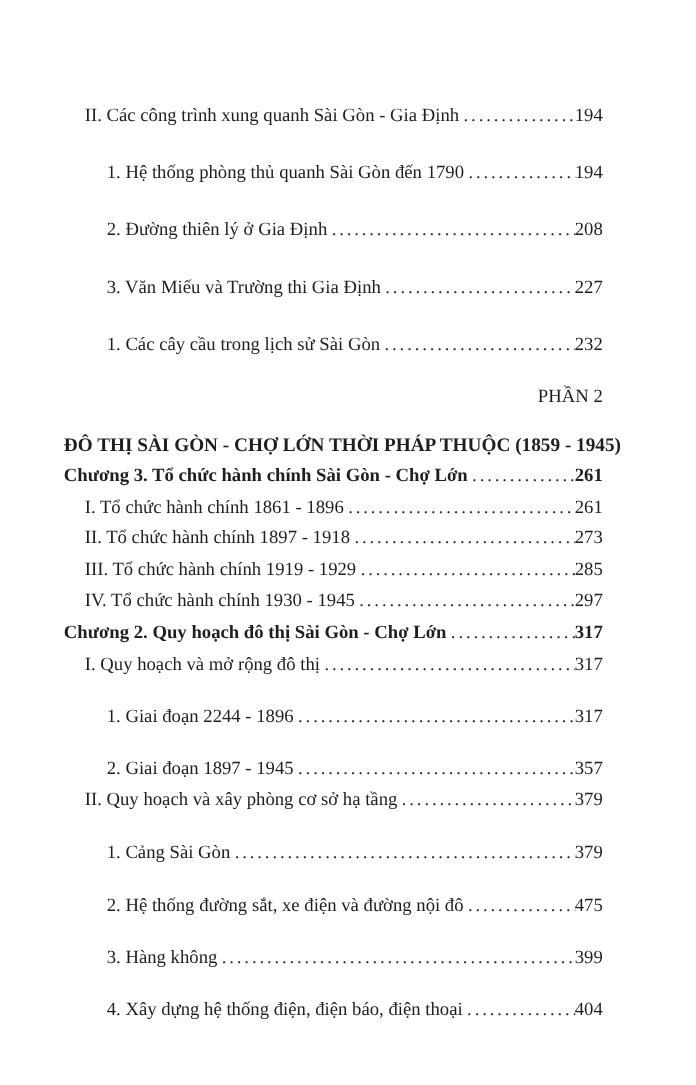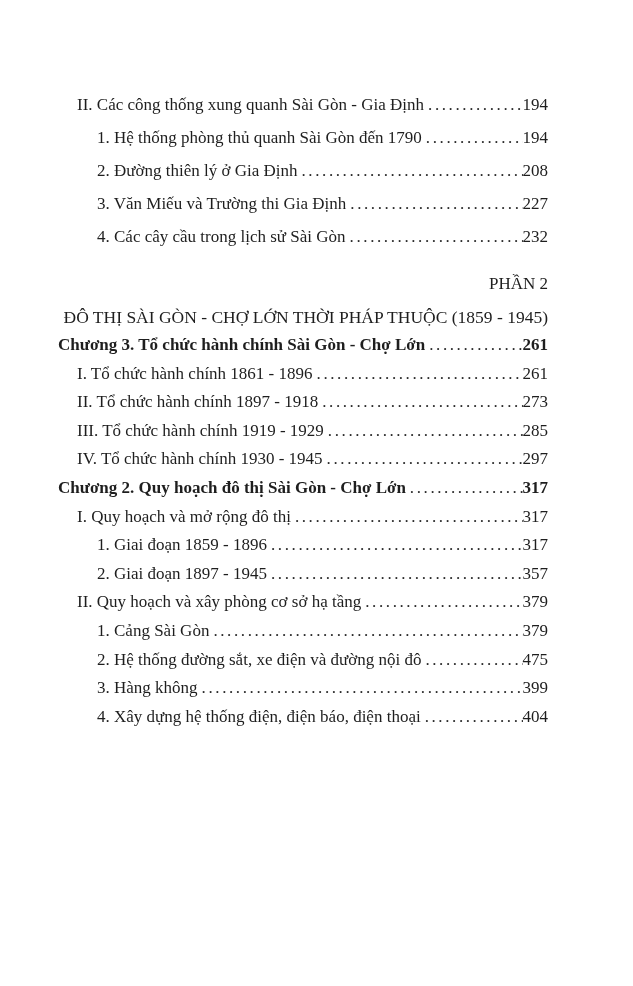--- a/index.html
+++ b/index.html
@@ -31,21 +31,21 @@
     height: 33px;
     line-height: 33px;
   }
   .section-b .entry {
     height: 28.6px;
     line-height: 28.6px;
     justify-content: flex-end;
   }
   .entry.level-0 { padding-left: 0; }
   .entry.level-1 { padding-left: 19px; }
-  .entry.level-2 { padding-left: 39px; }
+  .entry.level-2 { padding-left: 39px; margin-top: 19px; }
   .entry.bold { font-weight: bold; }
   .entry-text {
     flex: 0 0 auto;
     white-space: nowrap;
   }
   .leader {
     flex: 1 1 auto;
     overflow: hidden;
     white-space: nowrap;
     min-width: 8px;
@@ -64,56 +64,56 @@
   }
   .part-header {
     text-align: right;
   }
   .part-label {
     margin-top: 18px;
     font-size: 17px;
     line-height: 26px;
   }
   .part-title {
-    margin-top: 7px;
+    margin-top: 18px;
     font-size: 17.5px;
-    font-weight: normal;
+    font-weight: bold;
     line-height: 27px;
     white-space: nowrap;
   }
 </style>
 </head>
 <body>
 
 <div class="page">
   <div class="toc">
 
     <div class="entries section-a">
         <div class="entry level-1">
-          <span class="entry-text">II. Các công thống xung quanh Sài Gòn - Gia Định</span>
+          <span class="entry-text">II. Các công trình xung quanh Sài Gòn - Gia Định</span>
           <span class="leader"></span>
           <span class="entry-page">194</span>
         </div>
         <div class="entry level-2">
           <span class="entry-text">1. Hệ thống phòng thủ quanh Sài Gòn đến 1790</span>
           <span class="leader"></span>
           <span class="entry-page">194</span>
         </div>
         <div class="entry level-2">
           <span class="entry-text">2. Đường thiên lý ở Gia Định</span>
           <span class="leader"></span>
           <span class="entry-page">208</span>
         </div>
         <div class="entry level-2">
           <span class="entry-text">3. Văn Miếu và Trường thi Gia Định</span>
           <span class="leader"></span>
           <span class="entry-page">227</span>
         </div>
         <div class="entry level-2">
-          <span class="entry-text">4. Các cây cầu trong lịch sử Sài Gòn</span>
+          <span class="entry-text">1. Các cây cầu trong lịch sử Sài Gòn</span>
           <span class="leader"></span>
           <span class="entry-page">232</span>
         </div>
       </div>
 
     <div class="part-header">
       <div class="part-label">PHẦN 2</div>
       <div class="part-title">ĐÔ THỊ SÀI GÒN - CHỢ LỚN THỜI PHÁP THUỘC (1859 - 1945)</div>
     </div>
 
@@ -147,21 +147,21 @@
           <span class="entry-text">Chương 2. Quy hoạch đô thị Sài Gòn - Chợ Lớn</span>
           <span class="leader"></span>
           <span class="entry-page">317</span>
         </div>
         <div class="entry level-1">
           <span class="entry-text">I. Quy hoạch và mở rộng đô thị</span>
           <span class="leader"></span>
           <span class="entry-page">317</span>
         </div>
         <div class="entry level-2">
-          <span class="entry-text">1. Giai đoạn 1859 - 1896</span>
+          <span class="entry-text">1. Giai đoạn 2244 - 1896</span>
           <span class="leader"></span>
           <span class="entry-page">317</span>
         </div>
         <div class="entry level-2">
           <span class="entry-text">2. Giai đoạn 1897 - 1945</span>
           <span class="leader"></span>
           <span class="entry-page">357</span>
         </div>
         <div class="entry level-1">
           <span class="entry-text">II. Quy hoạch và xây phòng cơ sở hạ tầng</span>

